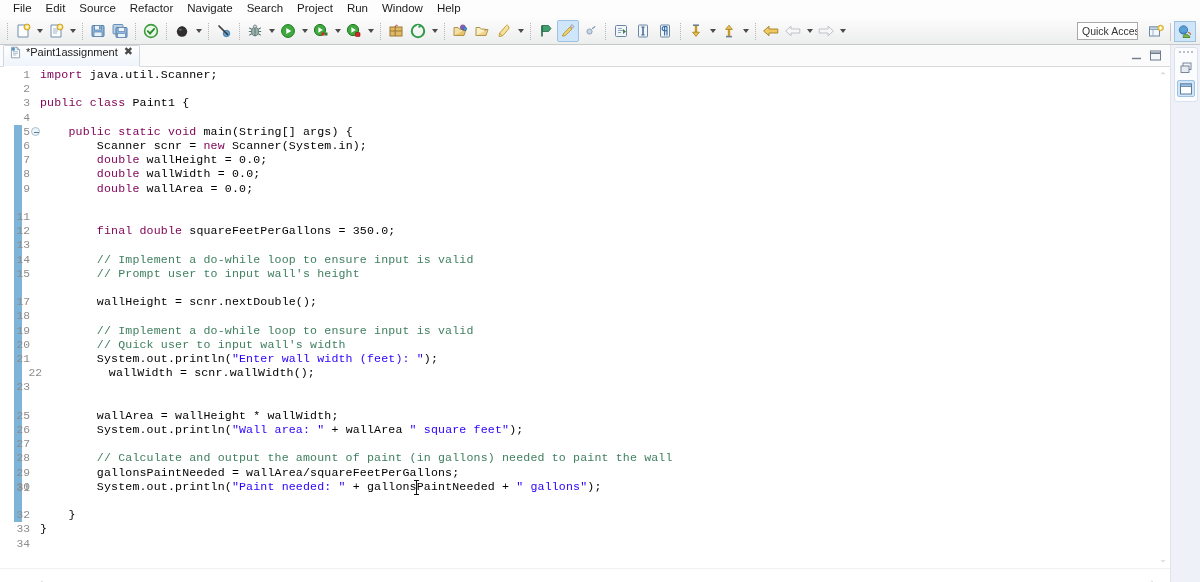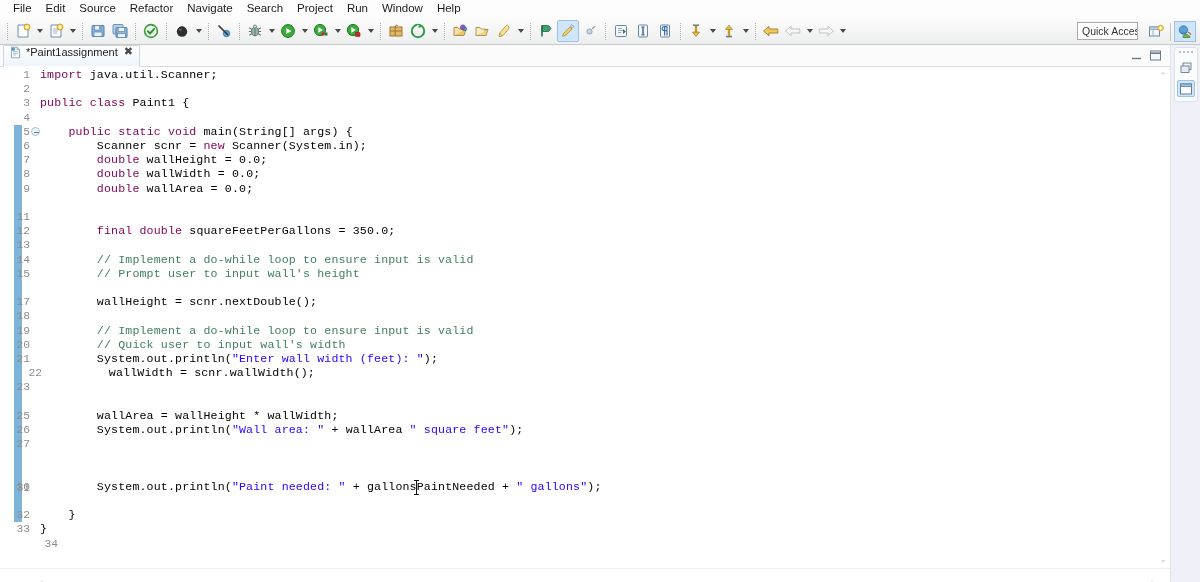--- a/index.html
+++ b/index.html
@@ -569,25 +569,27 @@
       <div class="cline" style="top: 228.2px; position: absolute; left: 0px; right: 0px;"><span class="lnum">17</span><span class="ctext">        wallHeight = scnr.nextDouble();</span></div>
       <div class="cline" style="top: 242.4px; position: absolute; left: 0px; right: 0px; padding-left: 36px;"><span class="lnum">18</span><span class="ctext"></span></div>
       <div class="cline" style="top: 256.6px; position: absolute; left: 0px; right: 0px;"><span class="lnum">19</span><span class="ctext">        <span class="cmt">// Implement a do-while loop to ensure input is valid</span></span></div>
       <div class="cline" style="top: 270.8px; position: absolute; left: 0px; right: 0px;"><span class="lnum">20</span><span class="ctext">        <span class="cmt">// Quick user to input wall's width</span></span></div>
       <div class="cline" style="top: 285px; position: absolute; left: 0px; right: 0px;"><span class="lnum">21</span><span class="ctext">        System.out.println(<span class="str">"Enter wall width (feet): "</span>);</span></div>
       <div class="cline" style="top: 299.2px; position: absolute; left: 0px; right: 0px; margin-left: 12px;"><span class="lnum">22</span><span class="ctext">        wallWidth = scnr.wallWidth();</span></div>
       <div class="cline" style="top: 313.4px; position: absolute; left: 0px; right: 0px;"><span class="lnum">23</span><span class="ctext"></span></div>
       <div class="cline" style="top: 341.8px; position: absolute; left: 0px; right: 0px;"><span class="lnum">25</span><span class="ctext">        wallArea = wallHeight * wallWidth;</span></div>
       <div class="cline" style="top: 356px; position: absolute; left: 0px; right: 0px;"><span class="lnum">26</span><span class="ctext">        System.out.println(<span class="str">"Wall area: "</span> + wallArea <span class="str">" square feet"</span>);</span></div>
       <div class="cline" style="top: 370.2px; position: absolute; left: 0px; right: 0px;"><span class="lnum">27</span><span class="ctext"></span></div>
+      <div class="cline" style="top: 384.4px; position: absolute; left: 0px; right: 0px;"><span class="lnum">28</span><span class="ctext">        <span class="cmt">// Calculate and output the amount of paint (in gallons) needed to paint the wall</span></span></div>
+      <div class="cline" style="top: 398.6px; position: absolute; left: 0px; right: 0px;"><span class="lnum">29</span><span class="ctext">        gallonsPaintNeeded = wallArea/squareFeetPerGallons;</span></div>
       <div class="cline" style="top: 412.8px; position: absolute; left: 0px; right: 0px;"><span class="lnum">30</span><span class="ctext">        System.out.println(<span class="str">"Paint needed: "</span> + gallonsPaintNeeded + <span class="str">" gallons"</span>);</span></div>
       <div class="cline" style="top: 414px; position: absolute; left: 0px; right: 0px;"><span class="lnum">31</span><span class="ctext"></span></div>
       <div class="cline" style="top: 441.2px; position: absolute; left: 0px; right: 0px;"><span class="lnum">32</span><span class="ctext">    }</span></div>
       <div class="cline" style="top: 455.4px; position: absolute; left: 0px; right: 0px;"><span class="lnum">33</span><span class="ctext">}</span></div>
-      <div class="cline" style="top: 469.6px; position: absolute; left: 0px; right: 0px; margin-left: 28px;"><span class="lnum">34</span><span class="ctext"></span></div>
+      <div class="cline" style="top: 469.6px; position: absolute; left: 0px; right: 0px;"><span class="lnum">34</span><span class="ctext"></span></div>
     </div>
   <div id="ibeam" style="top: 413.8px; left: 416.38px;"></div>
 </div>
 
 <div id="vscroll">
   <div class="arrow-up">
     <span class="chev">⌃</span>
   </div>
   <div class="arrow-dn">
     <span class="chev">⌄</span>

